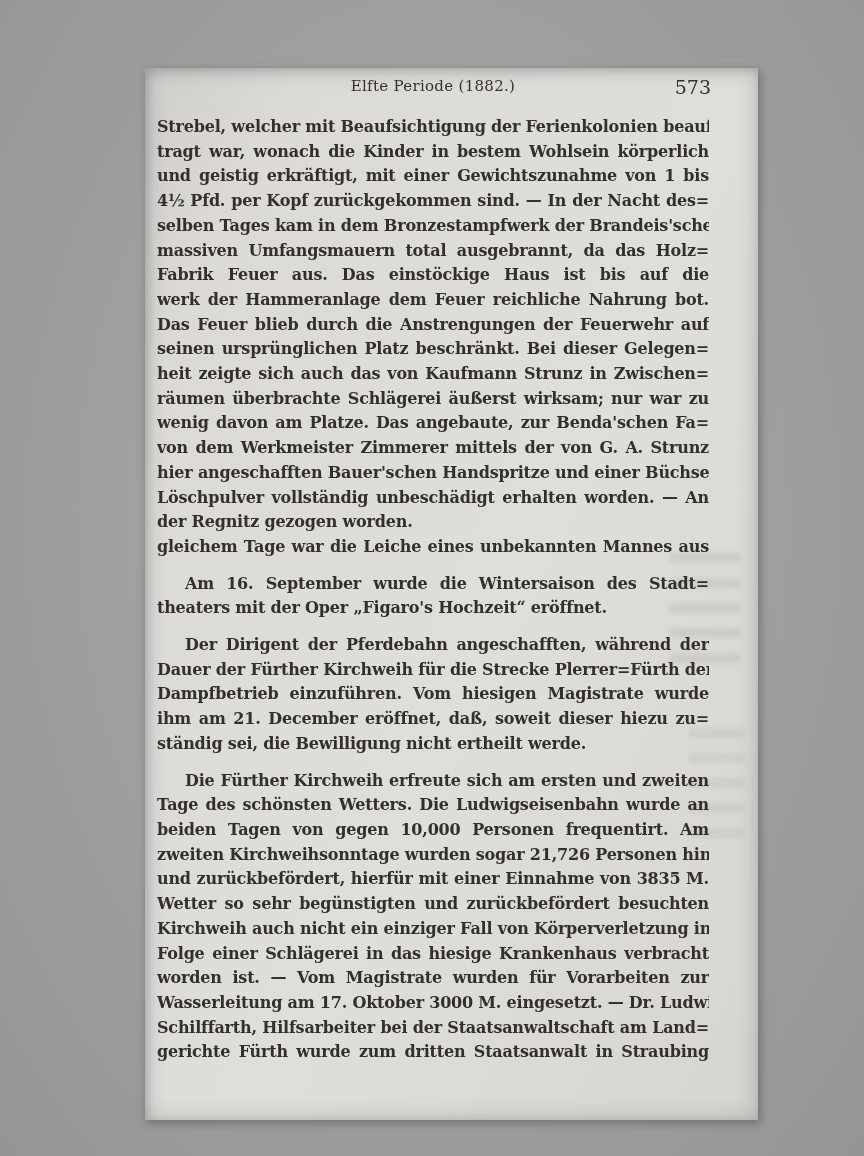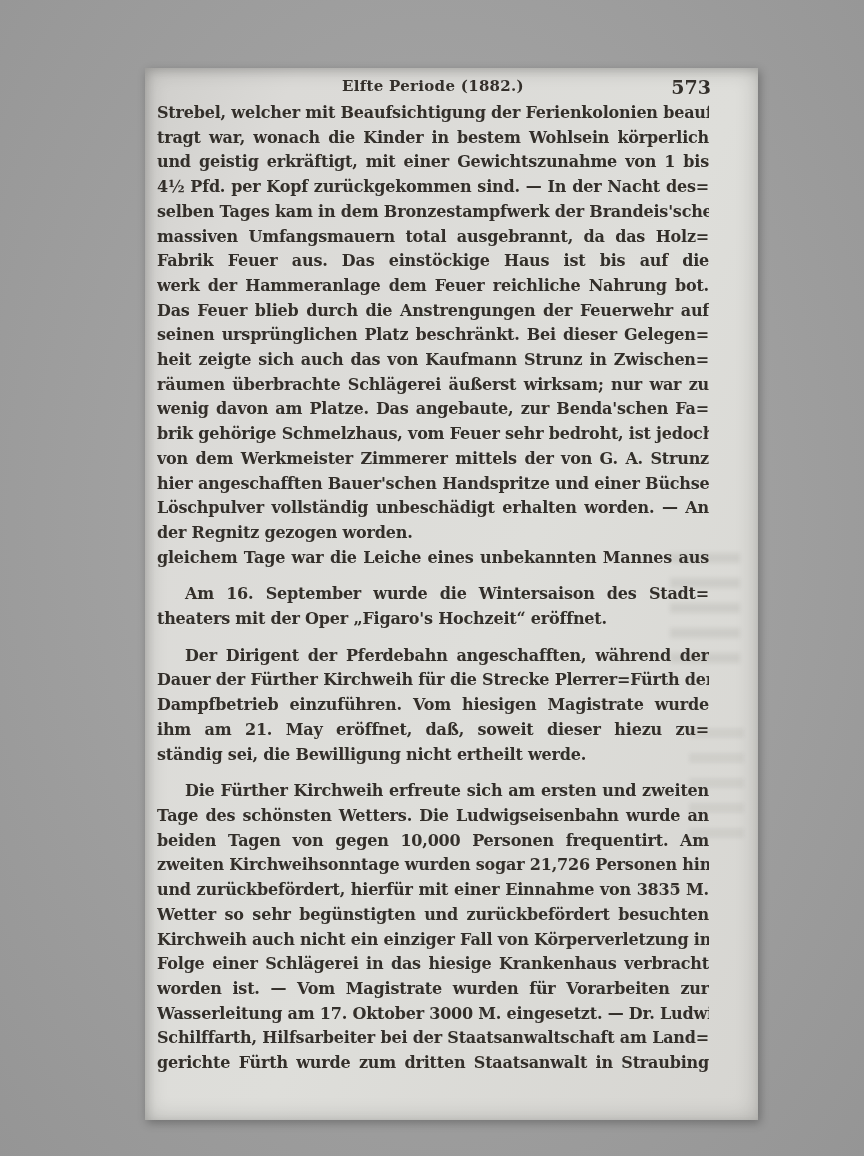--- a/index.html
+++ b/index.html
@@ -25,22 +25,23 @@
     box-shadow: inset 0 0 22px rgba(0,0,0,0.20), inset 3px 3px 9px rgba(0,0,0,0.12), 2px 3px 9px rgba(0,0,0,0.28);
   }
   .content {
     position: absolute;
     left: 12px; top: 9px;
     width: 552px;
   }
   .running-head {
     position: relative;
     height: 24px;
+    margin-bottom: 14px;
     color: #34302b;
-    font-weight: bold;
+    font-weight: normal;
   }
   .head-title {
     position: absolute;
     left: 0; right: 0;
     text-align: center;
     font-size: 15px;
     letter-spacing: 0.3px;
   }
   .head-page {
     position: absolute;
@@ -97,36 +98,35 @@
           <div class="line">4½ Pfd. per Kopf zurückgekommen sind. — In der Nacht des=</div>
           <div class="line">selben Tages kam in dem Bronzestampfwerk der Brandeis'schen</div>
           <div class="line">massiven Umfangsmauern total ausgebrannt, da das Holz=</div>
           <div class="line">Fabrik Feuer aus. Das einstöckige Haus ist bis auf die</div>
           <div class="line">werk der Hammeranlage dem Feuer reichliche Nahrung bot.</div>
           <div class="line">Das Feuer blieb durch die Anstrengungen der Feuerwehr auf</div>
           <div class="line">seinen ursprünglichen Platz beschränkt. Bei dieser Gelegen=</div>
           <div class="line">heit zeigte sich auch das von Kaufmann Strunz in Zwischen=</div>
           <div class="line">räumen überbrachte Schlägerei äußerst wirksam; nur war zu</div>
           <div class="line">wenig davon am Platze. Das angebaute, zur Benda'schen Fa=</div>
-          <div class="line">brik gehörige Schmelzhaus, vom Feuer sehr bedroht, ist jedoch</div>
           <div class="line">von dem Werkmeister Zimmerer mittels der von G. A. Strunz</div>
           <div class="line">hier angeschafften Bauer'schen Handspritze und einer Büchse</div>
           <div class="line">Löschpulver vollständig unbeschädigt erhalten worden. — An</div>
           <div class="line end">der Regnitz gezogen worden.</div>
           <div class="line">gleichem Tage war die Leiche eines unbekannten Mannes aus</div>
         </div>
         <div class="para indent">
           <div class="line">Am 16. September wurde die Wintersaison des Stadt=</div>
           <div class="line end">theaters mit der Oper „Figaro's Hochzeit“ eröffnet.</div>
         </div>
         <div class="para indent">
           <div class="line">Der Dirigent der Pferdebahn angeschafften, während der</div>
           <div class="line">Dauer der Fürther Kirchweih für die Strecke Plerrer=Fürth den</div>
           <div class="line">Dampfbetrieb einzuführen. Vom hiesigen Magistrate wurde</div>
-          <div class="line">ihm am 21. May eröffnet, daß, soweit dieser hiezu zu=</div>
+          <div class="line">ihm am 21. December eröffnet, daß, soweit dieser hiezu zu=</div>
           <div class="line end">ständig sei, die Bewilligung nicht ertheilt werde.</div>
         </div>
         <div class="para indent">
           <div class="line">Die Fürther Kirchweih erfreute sich am ersten und zweiten</div>
           <div class="line">Tage des schönsten Wetters. Die Ludwigseisenbahn wurde an</div>
           <div class="line">beiden Tagen von gegen 10,000 Personen frequentirt. Am</div>
           <div class="line">zweiten Kirchweihsonntage wurden sogar 21,726 Personen hin=</div>
           <div class="line">und zurückbefördert, hierfür mit einer Einnahme von 3835 M.</div>
           <div class="line">Wetter so sehr begünstigten und zurückbefördert besuchten</div>
           <div class="line">Kirchweih auch nicht ein einziger Fall von Körperverletzung in</div>

